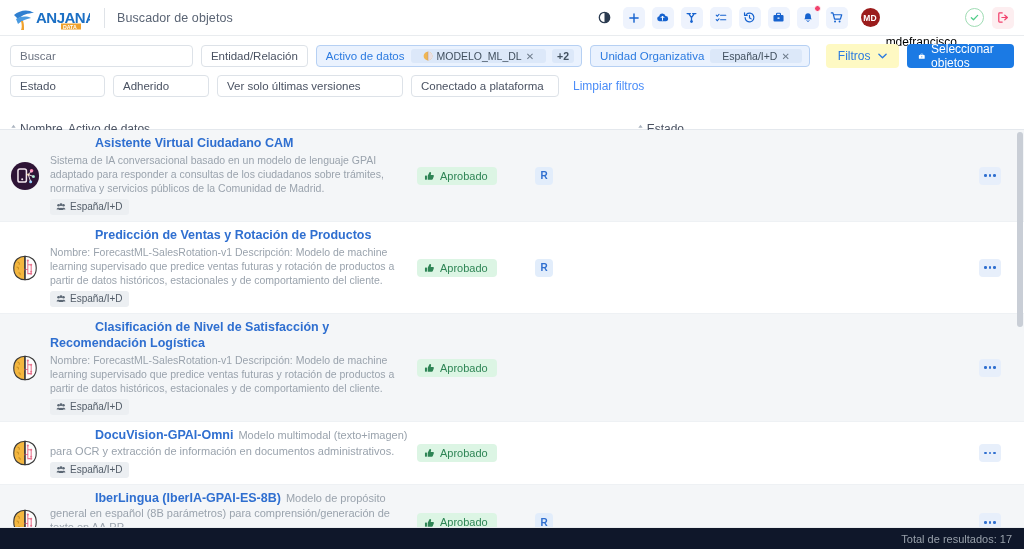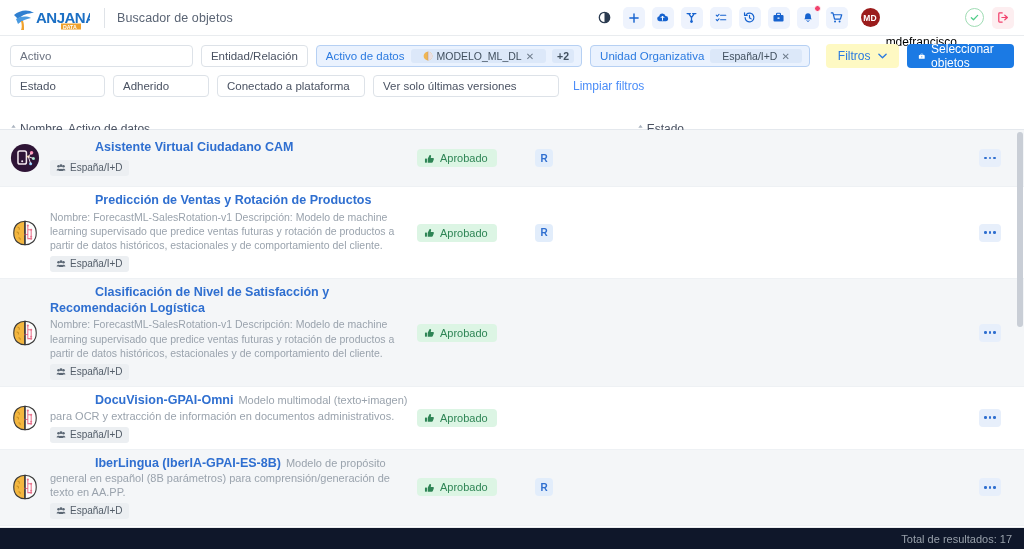--- a/index.html
+++ b/index.html
@@ -243,21 +243,21 @@
     <svg width="13" height="13" viewBox="0 0 16 16">
         <path d="M6.4 2.4H3.2a1 1 0 0 0-1 1v9.2a1 1 0 0 0 1 1h3.2" fill="none" stroke="#f1416c" stroke-width="1.5" stroke-linecap="round"></path>
         <path d="M9.6 5.2 12.8 8l-3.2 2.8M12.2 8H6" fill="none" stroke="#f1416c" stroke-width="1.5" stroke-linecap="round" stroke-linejoin="round"></path>
       </svg>
   </div>
 </div>
 
 <div class="filterbar">
   <div class="filter-row">
     <div class="f-input" style="width:252px">
-      <span>Activo</span>
+      <span>Buscar</span>
     </div>
     <div class="f-btn" style="width:126px">
       <span>Entidad/Relación</span>
     </div>
     <div class="f-active">
       <span>Activo de datos</span>
       <span class="chip">
         <svg width="10" height="10" viewBox="0 0 16 16">
             <circle cx="8" cy="8" r="7" fill="#f0b552"></circle>
             <path d="M8 1a7 7 0 0 1 0 14z" fill="#e9dfe2"></path>
@@ -292,25 +292,25 @@
     </div>
   </div>
 
   <div class="filter-row">
     <div class="f-btn" style="width:95px">
       <span>Estado</span>
     </div>
     <div class="f-btn" style="width:96px">
       <span>Adherido</span>
     </div>
+    <div class="f-btn" style="width:186px">
+      <span>Ver solo últimas versiones</span>
+    </div>
     <div class="f-btn" style="width:148px">
       <span>Conectado a plataforma</span>
-    </div>
-    <div class="f-btn" style="width:186px">
-      <span>Ver solo últimas versiones</span>
     </div>
     <div class="link-btn">Limpiar filtros</div>
   </div>
 </div>
 
 <div class="table-head">
   <div class="th th-nombre">
     <span class="sort-ic">
       <svg width="7" height="10" viewBox="0 0 8 12">
           <path d="M4 1 6.6 4.6H1.4z" fill="#aab3bf"></path>
@@ -348,20 +348,21 @@
           <circle cx="13" cy="19.5" r="1.1" fill="#f3e8ef"></circle>
           <circle cx="23" cy="10.5" r="1.9" fill="#ff8db5"></circle>
           <circle cx="25" cy="16.5" r="1.6" fill="#9ae6c8"></circle>
           <circle cx="22" cy="22" r="1.6" fill="#8fd1ff"></circle>
           <circle cx="19.5" cy="14.5" r="1.3" fill="#ffd98f"></circle>
           <path d="M19.5 14.5 23 10.5M19.5 14.5 25 16.5M19.5 14.5 22 22" stroke="#f3e8ef" stroke-width="1" fill="none"></path>
         </svg>
       </div>
       <div class="row-main">
         <div><span class="row-title">Asistente Virtual Ciudadano CAM</span></div>
+        <div class="row-desc">Sistema de IA conversacional basado en un modelo de lenguaje GPAI adaptado para responder a consultas de los ciudadanos sobre trámites, normativa y servicios públicos de la Comunidad de Madrid.</div>
         <div class="tags">
           <span class="tag">
             <svg width="10" height="10" viewBox="0 0 16 16">
               <circle cx="4" cy="5" r="2" fill="#5a6673"></circle>
               <circle cx="12" cy="5" r="2" fill="#5a6673"></circle>
               <circle cx="8" cy="4.2" r="2.3" fill="#5a6673"></circle>
               <path d="M1 12c0-2 1.6-3 3-3s3 1 3 3zM9 12c0-2 1.6-3 3-3s3 1 3 3z" fill="#5a6673"></path>
               <path d="M4.4 12.6c0-2.2 1.7-3.4 3.6-3.4s3.6 1.2 3.6 3.4z" fill="#5a6673"></path>
             </svg>
             <span>España/I+D</span>

